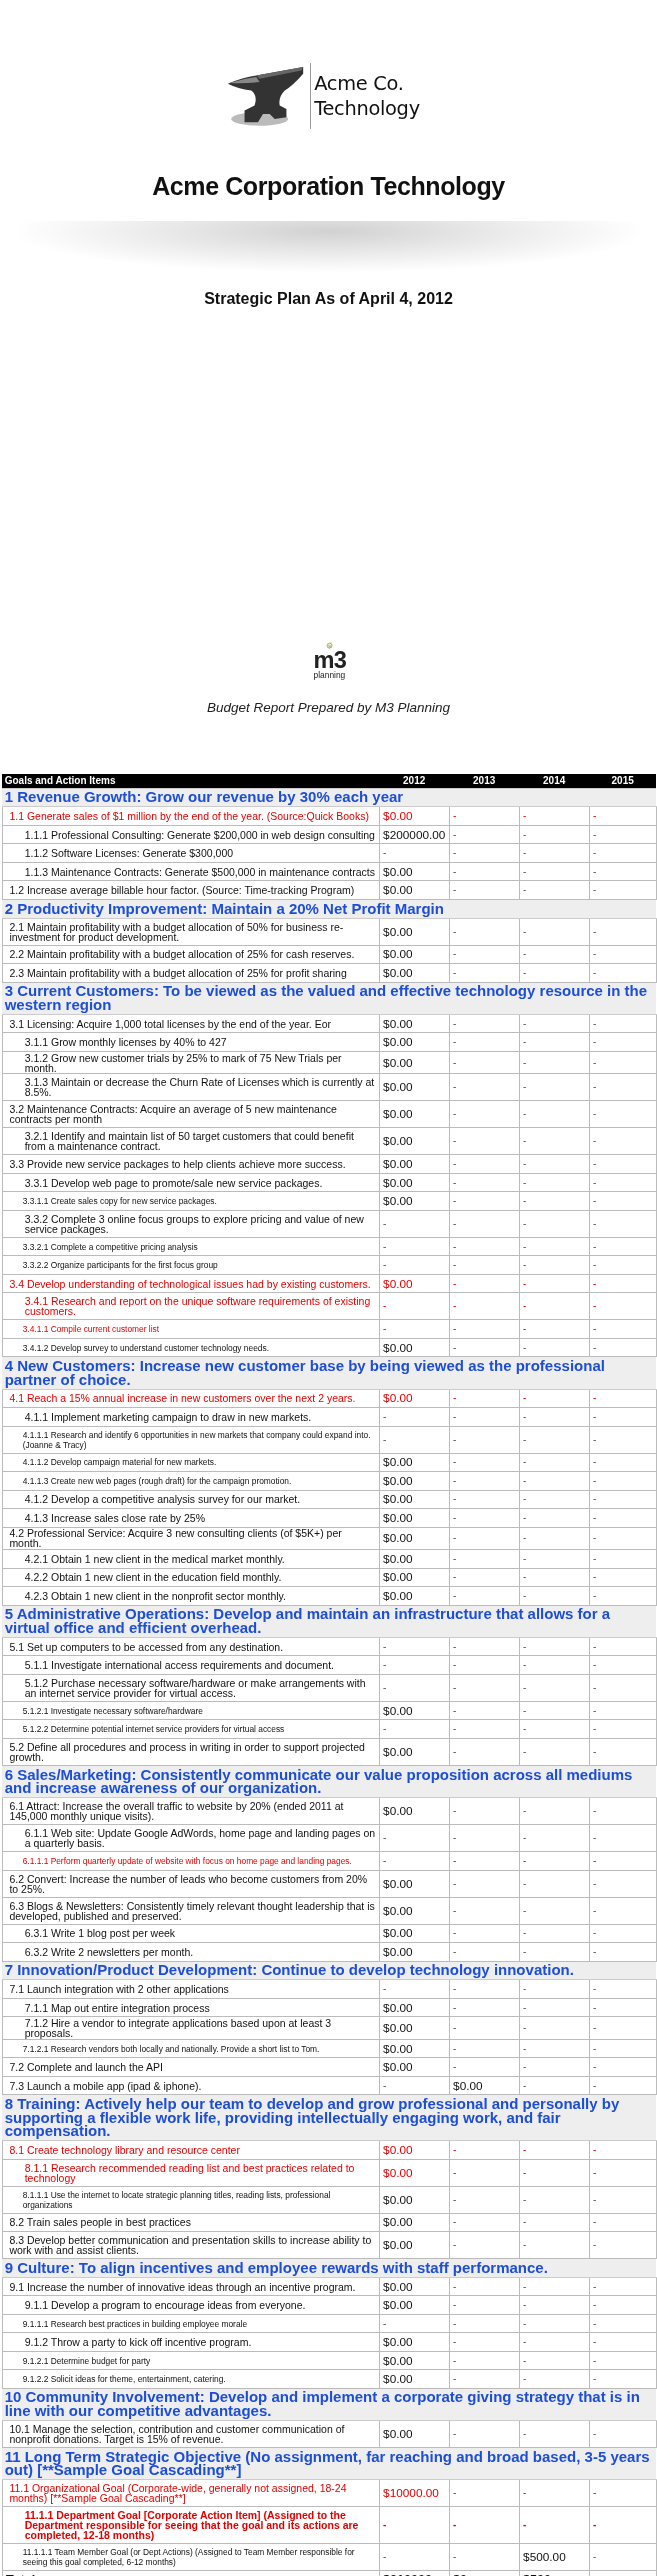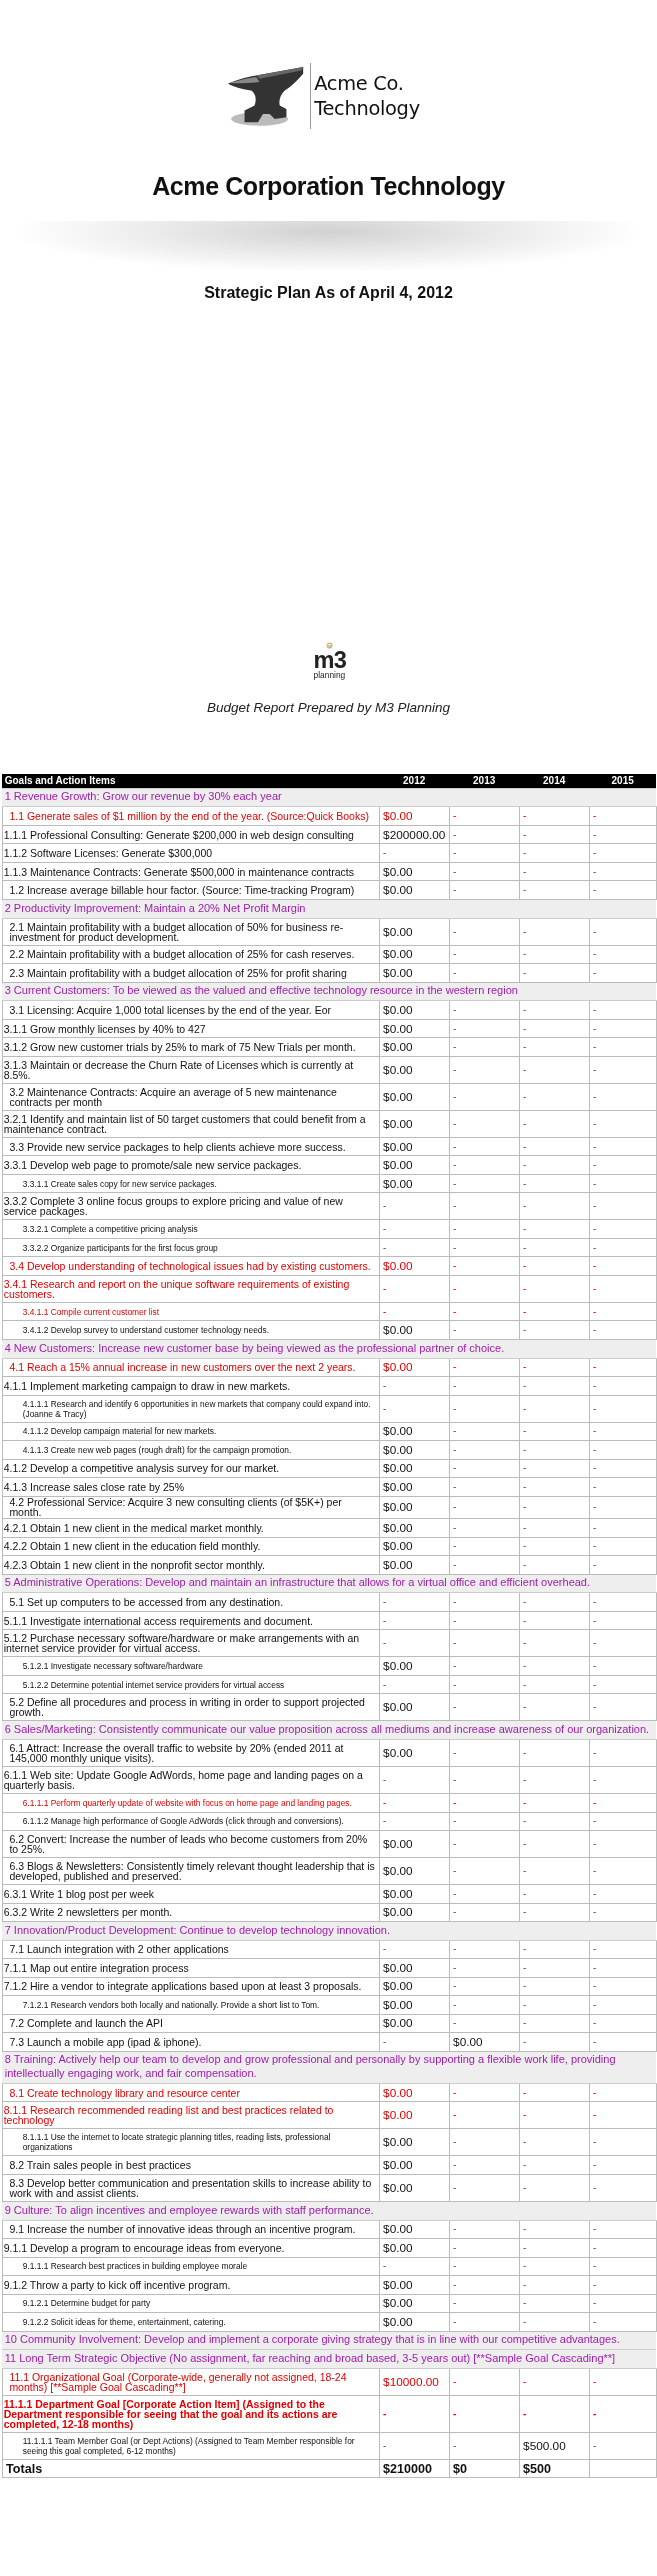--- a/index.html
+++ b/index.html
@@ -4,38 +4,38 @@
 <style>
   * { box-sizing: border-box; margin: 0; padding: 0; }
   body { width: 657px; background: #fff; font-family: "Liberation Sans", sans-serif; color: #111; }
   .cover { position: relative; height: 624px; }
   .logo-wrap { position: absolute; left: 226px; top: 61px; width: 211px; height: 69px; display: flex; align-items: center; }
   .anvil { width: 84px; height: 67px; }
   .logo-sep { width: 0.8px; height: 66px; background: #999; margin: 0 3.4px 0 0; }
   .logo-text { font-family: "DejaVu Sans", sans-serif; font-size: 19.4px; line-height: 25px; color: #111; letter-spacing: -0.3px; }
   .cover-title { position: absolute; top: 172px; left: 0; width: 657px; text-align: center; font-size: 25px; font-weight: bold; letter-spacing: -0.4px; }
   .shadow-band { position: absolute; top: 221px; left: 17px; width: 624px; height: 51px; background: radial-gradient(ellipse at 50% 20%, rgba(0,0,0,0.18) 0%, rgba(0,0,0,0.08) 40%, rgba(255,255,255,0) 72%); }
-  .cover-sub { position: absolute; top: 284px; left: 0; width: 657px; text-align: center; font-size: 16px; font-weight: bold; }
+  .cover-sub { position: absolute; top: 290px; left: 0; width: 657px; text-align: center; font-size: 16px; font-weight: bold; }
 
   .m3-logo { position: absolute; top: 642px; left: 287px; width: 84px; height: 37px; display: flex; align-items: center; flex-direction: column; }
   .m3-text { display: flex; flex-direction: column; line-height: 1; margin-left: 1.7px; }
   .m3-big { font-size: 23.6px; font-weight: bold; color: #222; letter-spacing: -0.8px; }
   .m3-small { font-size: 8.4px; color: #222; margin-top: -1.7px; }
   .prepared { position: absolute; top: 700px; left: 0; width: 657px; text-align: center; font-size: 13.5px; font-style: italic; color: #222; }
 
   table.report { position: absolute; top: 750px; left: 1.7px; width: 654px; border-collapse: collapse; table-layout: fixed; margin-top: 24px; }
   table.report th { background: #000; color: #fff; font-size: 10px; font-weight: bold; text-align: left; height: 14.3px; padding: 0 2.5px; }
   table.report th.yr { text-align: center; }
   col.c-item { width: 377px; } col.c-y { width: 70px; } col.c-y4 { width: 67px; }
-  tr.goal td { background: #eeeeee; font-size: 11px; font-weight: normal; padding: 1.7px 2.5px 2.5px 2.5px; border-top: 1.7px solid #ccc; border-bottom: 1.7px solid #ccc; line-height: 13.5px; color: #a21caf; }
+  tr.goal td { background: #eeeeee; font-size: 15px; font-weight: bold; padding: 1.7px 2.5px 2.5px 2.5px; border-top: 1.7px solid #ccc; border-bottom: 1.7px solid #ccc; line-height: 13.5px; color: #1d4ed8; }
   tr.item td { border: 0.8px solid #bbb; font-size: 10px; height: 18.5px; padding: 0.8px 3.4px; line-height: 10px; vertical-align: middle; }
   tr.item td.val { font-size: 11.8px; padding-left: 3.4px; }
   tr.item td.dash { color: #555; }
   tr.item.l1 td.lbl { padding-left: 6.7px; font-size: 10.5px; }
-  tr.item.l2 td.lbl { padding-left: 1px; font-size: 10.5px; }
+  tr.item.l2 td.lbl { padding-left: 22px; font-size: 10.5px; }
   tr.item.l3 td.lbl { padding-left: 20px; font-size: 8.4px; }
   tr.item.red td { color: #e00000; }
   tr.item.tall td { height: 27px; }
   tr.item.tall3 td { height: 37px; font-weight: bold; }
   tr.totals td { font-size: 12.6px; font-weight: bold; border: 0.8px solid #bbb; height: 18.5px; padding: 0.8px 3.4px; }
 </style>
 </head>
 <body>
 
 <div class="cover">
@@ -408,27 +408,20 @@
         <td class="dash">-</td>
         <td class="dash">-</td>
       </tr>
       <tr class="item l3 red">
         <td class="lbl">6.1.1.1 Perform quarterly update of website with focus on home page and landing pages.</td>
         <td class="dash">-</td>
         <td class="dash">-</td>
         <td class="dash">-</td>
         <td class="dash">-</td>
       </tr>
-      <tr class="item l3">
-        <td class="lbl">6.1.1.2 Manage high performance of Google AdWords (click through and conversions).</td>
-        <td class="dash">-</td>
-        <td class="dash">-</td>
-        <td class="dash">-</td>
-        <td class="dash">-</td>
-      </tr>
       <tr class="item l1 tall">
         <td class="lbl">6.2 Convert: Increase the number of leads who become customers from 20% to 25%.</td>
         <td class="val">$0.00</td>
         <td class="dash">-</td>
         <td class="dash">-</td>
         <td class="dash">-</td>
       </tr>
       <tr class="item l1 tall">
         <td class="lbl">6.3 Blogs &amp; Newsletters: Consistently timely relevant thought leadership that is developed, published and preserved.</td>
         <td class="val">$0.00</td>
@@ -573,20 +566,27 @@
       </tr>
       <tr class="item l3">
         <td class="lbl">9.1.2.2 Solicit ideas for theme, entertainment, catering.</td>
         <td class="val">$0.00</td>
         <td class="dash">-</td>
         <td class="dash">-</td>
         <td class="dash">-</td>
       </tr>
       <tr class="goal">
         <td colspan="5">10 Community Involvement: Develop and implement a corporate giving strategy that is in line with our competitive advantages.</td>
+      </tr>
+      <tr class="item l1 tall">
+        <td class="lbl">10.1 Manage the selection, contribution and customer communication of nonprofit donations. Target is 15% of revenue.</td>
+        <td class="val">$0.00</td>
+        <td class="dash">-</td>
+        <td class="dash">-</td>
+        <td class="dash">-</td>
       </tr>
       <tr class="goal">
         <td colspan="5">11 Long Term Strategic Objective (No assignment, far reaching and broad based, 3-5 years out) [**Sample Goal Cascading**]</td>
       </tr>
       <tr class="item l1 red tall">
         <td class="lbl">11.1 Organizational Goal (Corporate-wide, generally not assigned, 18-24 months) [**Sample Goal Cascading**]</td>
         <td class="val">$10000.00</td>
         <td class="dash">-</td>
         <td class="dash">-</td>
         <td class="dash">-</td>

